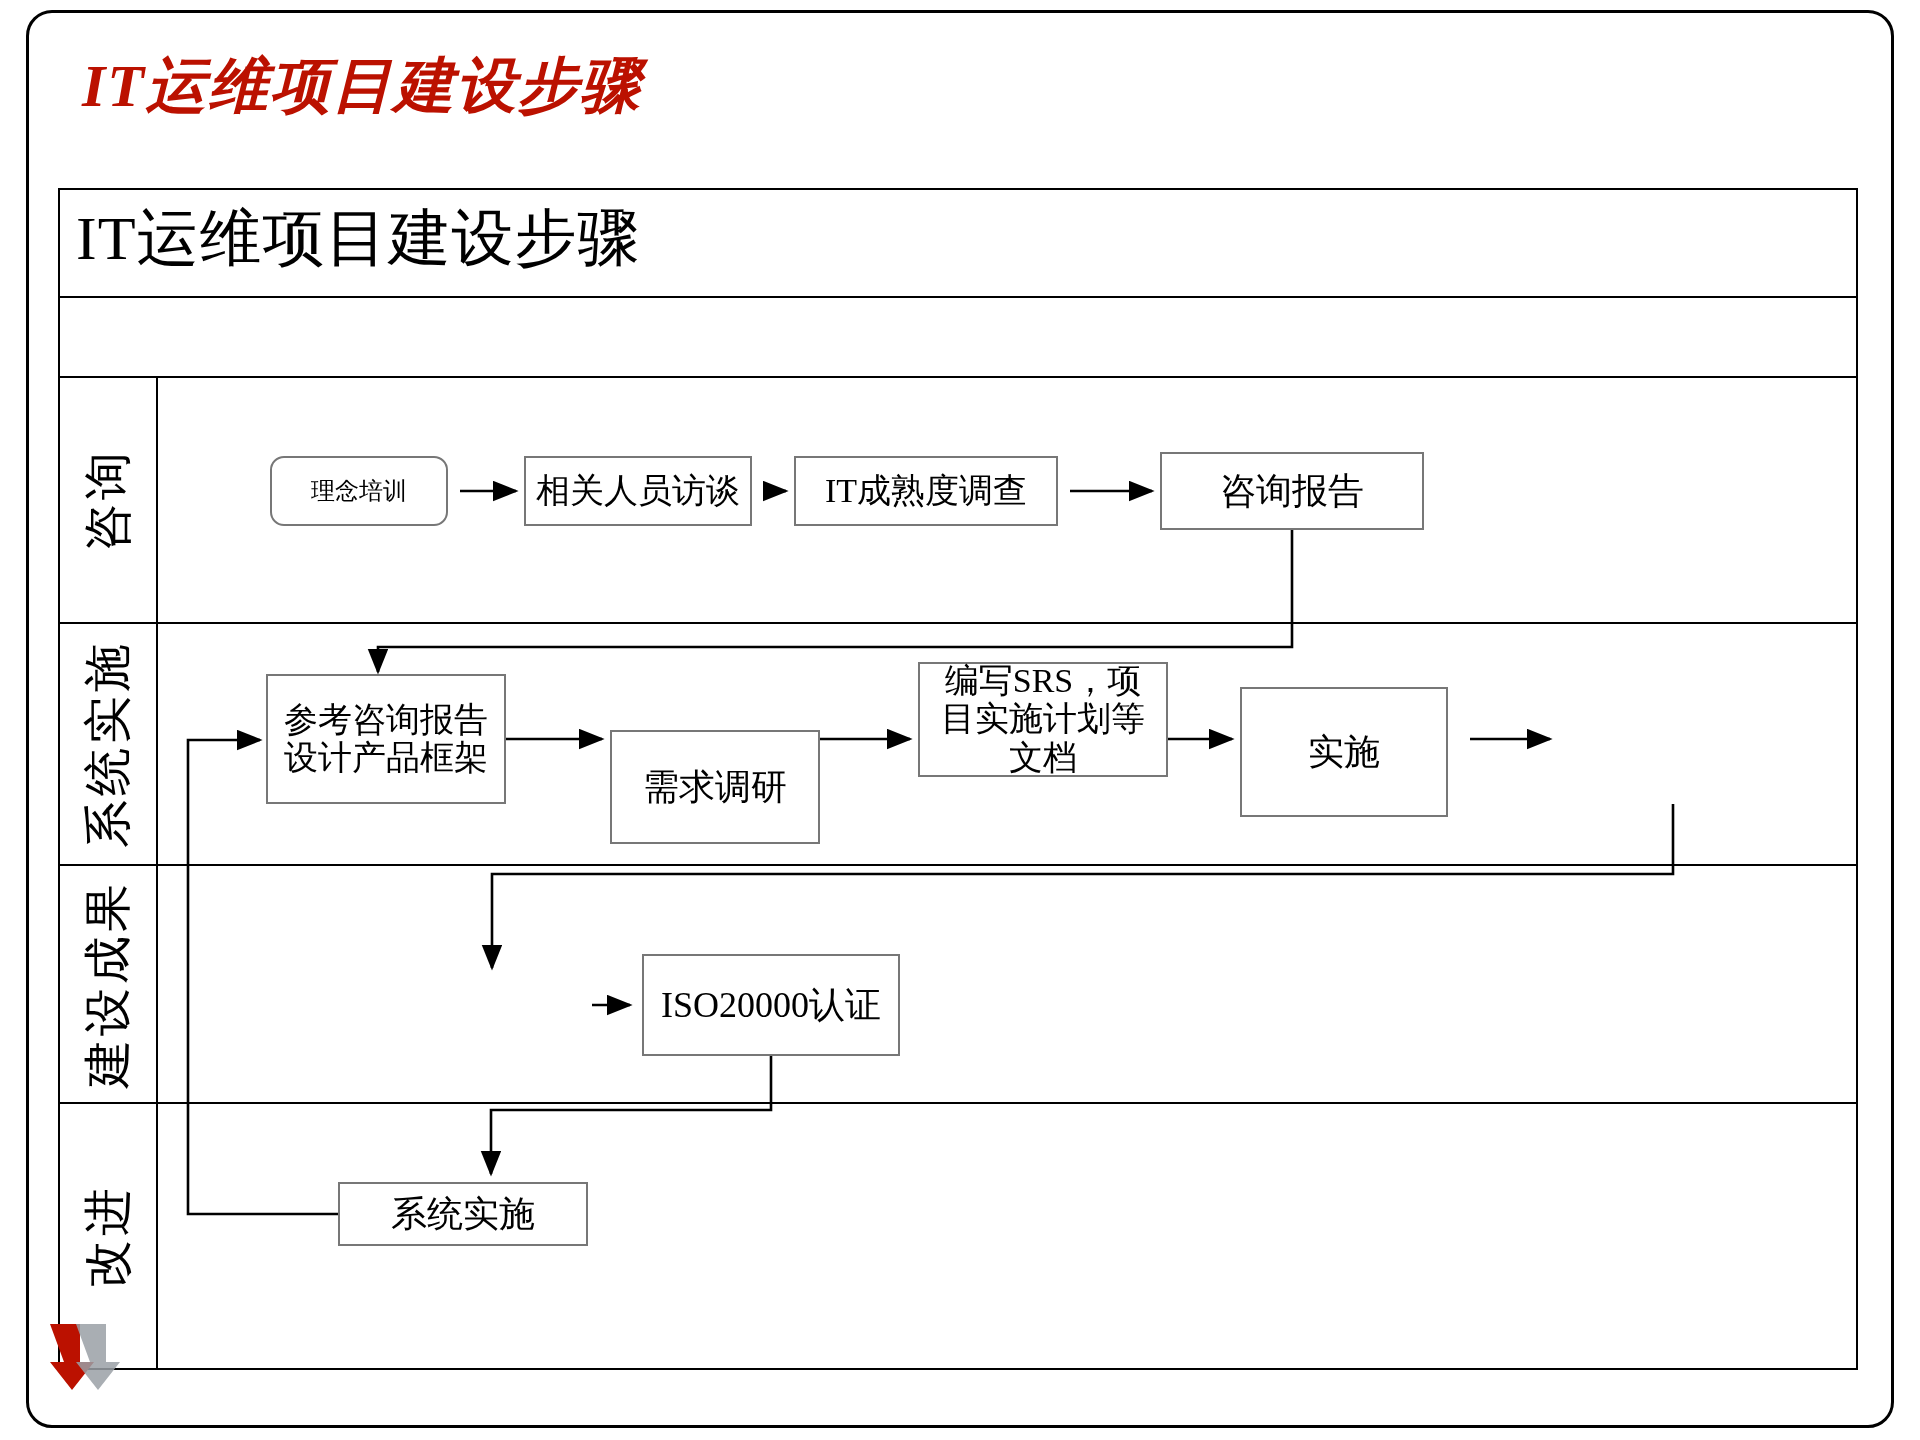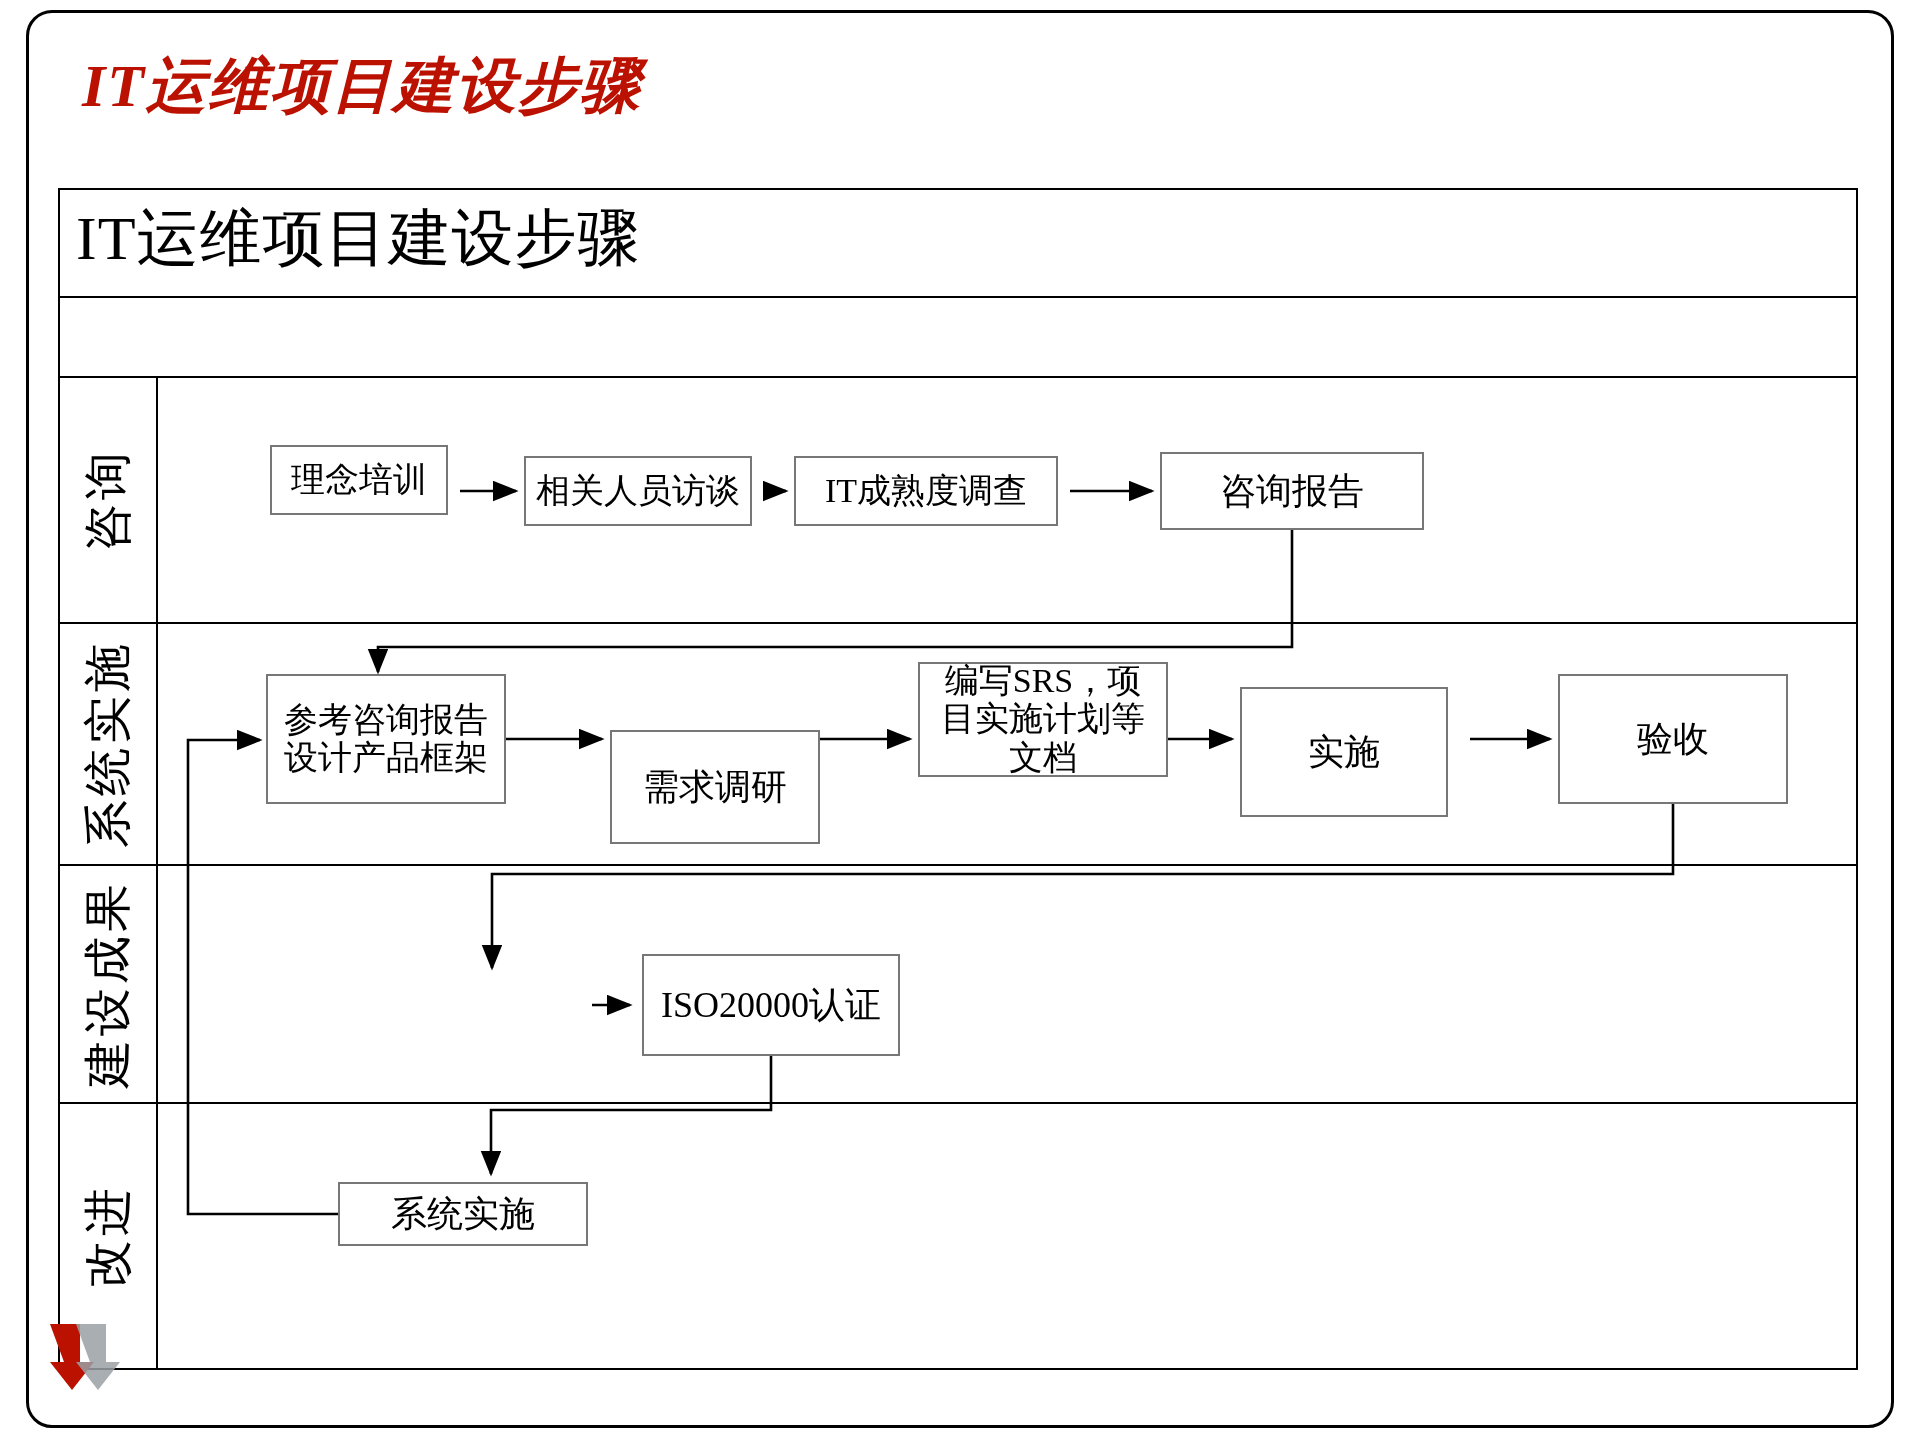--- a/index.html
+++ b/index.html
@@ -163,21 +163,21 @@
       <div id="header-text">IT运维项目建设步骤</div>
     </div>
 
     <div class="trow" id="row-blank"></div>
 
     <div class="trow" id="row-1">
       <div class="label-cell">
         <span class="vlabel">咨询</span>
       </div>
       <div class="content-cell">
-        <div class="fbox" style="left:112px; top:67px; width:178px; height:70px; font-size:34px;">
+        <div class="fbox" style="left:112px; top:78px; width:178px; height:70px; font-size:24px;border-radius:14px;">
           <span class="txt">理念培训</span>
         </div>
         <div class="fbox" style="left:366px; top:78px; width:228px; height:70px; font-size:34px;">
           <span class="txt">相关人员访谈</span>
         </div>
         <div class="fbox" style="left:636px; top:78px; width:264px; height:70px; font-size:34px;">
           <span class="txt">IT成熟度调查</span>
         </div>
         <div class="fbox" style="left:1002px; top:74px; width:264px; height:78px; font-size:36px;">
           <span class="txt">咨询报告</span>
@@ -197,23 +197,20 @@
         <div class="fbox" style="left:452px; top:58px; width:210px; height:114px; font-size:36px;margin-top:48px;">
           <span class="txt">需求调研</span>
         </div>
         <div class="fbox" style="left:760px; top:38px; width:250px; height:115px; font-size:34px; flex-direction:column;">
           <span class="txt">编写SRS，项</span>
           <span class="txt">目实施计划等</span>
           <span class="txt">文档</span>
         </div>
         <div class="fbox" style="left:1082px; top:63px; width:208px; height:130px; font-size:36px;">
           <span class="txt">实施</span>
-        </div>
-        <div class="fbox" style="left:1400px; top:50px; width:230px; height:130px; font-size:36px;">
-          <span class="txt">验收</span>
         </div>
       </div>
     </div>
 
     <div class="trow" id="row-3">
       <div class="label-cell">
         <span class="vlabel">建设成果</span>
       </div>
       <div class="content-cell">
         <div class="fbox" style="left:484px; top:88px; width:258px; height:102px; font-size:36px;">

